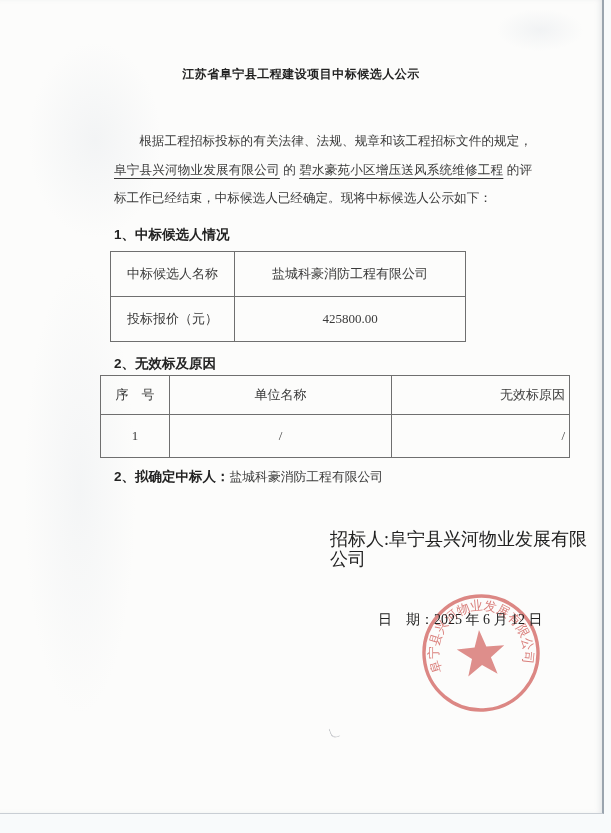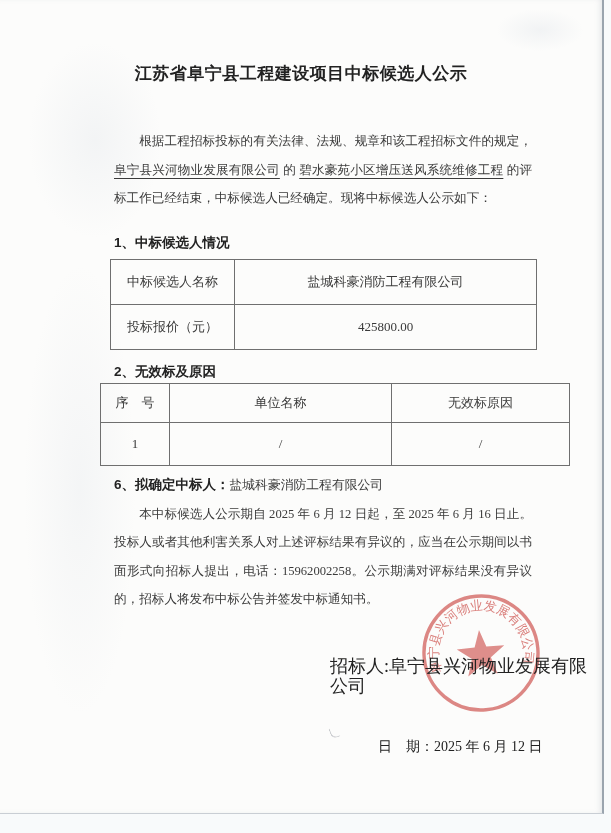--- a/index.html
+++ b/index.html
@@ -29,21 +29,21 @@
     border-right:2px solid #9aa4ae;
     border-bottom:1px solid #c9ced4;
     box-shadow:inset -4px 0 6px -3px rgba(140,150,165,.25);
   }
   .title{
     margin:0;
     padding-top:62px;
     text-align:center;
     font-family:"Liberation Sans","DejaVu Sans",sans-serif;
     font-weight:700;
-    font-size:17px;
+    font-size:12px;
     letter-spacing:.5px;
     color:var(--ink-dark);
     line-height:24px;
   }
   .para{
     margin:0 64px 0 114px;
     width:418px;
     font-size:12.6px;
     line-height:28.5px;
     text-align:justify;
@@ -57,21 +57,21 @@
     text-decoration-thickness:1px;
   }
   .heading{
     margin:0 0 0 114px;
     font-family:"Liberation Sans","DejaVu Sans",sans-serif;
     font-weight:700;
     font-size:13.5px;
     line-height:19px;
     color:var(--ink-dark);
   }
-  .heading-1{margin-top:20px;}
+  .heading-1{margin-top:12px;}
   .heading-2{margin-top:12px;}
   .heading-3{margin-top:9px;}
   .heading-3 .winner{
     font-family:"Liberation Serif","DejaVu Serif",serif;
     font-weight:400;
     font-size:12.8px;
     color:var(--ink);
   }
   table{
     border-collapse:collapse;
@@ -81,33 +81,33 @@
   }
   td{
     border:1px solid var(--border);
     text-align:center;
     vertical-align:middle;
     padding:0 4px;
     overflow:hidden;
   }
   .table-candidate{
     margin:7px 0 0 110px;
-    width:427px;
+    width:356px;
   }
   .table-candidate td{height:44px;}
   .table-candidate .col-label{width:115px;}
   .table-invalid{
     margin:2px 0 0 100px;
     width:442px;
   }
   .table-invalid .row-head td{height:38px;}
   .table-invalid .row-data td{height:42px;}
   .table-invalid .col-no{width:60px;}
   .table-invalid .col-name{width:213px;}
-  .table-invalid .col-reason{width:169px;}
+  .table-invalid .col-reason{width:169px;text-align:right;}
   .para-closing{margin-top:5px;}
   .tenderer-line{
     margin:42px 0 0 330px;
     font-size:18px;
     line-height:20px;
     color:var(--ink-dark);
     position:relative;
     z-index:3;
   }
   .date-line{
@@ -172,23 +172,22 @@
           <td class="col-reason">无效标原因</td>
         </tr>
         <tr class="row-data">
           <td class="col-no">1</td>
           <td class="col-name">/</td>
           <td class="col-reason">/</td>
         </tr>
       </tbody>
     </table>
 
-    <div class="heading heading-3"><span>6、拟确定中标人：</span><span class="winner">盐城科豪消防工程有限公司</span></div>
-
-    <p class="para indent para-closing">本中标候选人公示期自 2025 年 6 月 12 日起，至 2025 年 6 月 16 日止。投标人或者其他利害关系人对上述评标结果有异议的，应当在公示期间以书面形式向招标人提出，电话：15962002258。公示期满对评标结果没有异议的，招标人将发布中标公告并签发中标通知书。</p>
+    <div class="heading heading-3"><span>2、拟确定中标人：</span><span class="winner">盐城科豪消防工程有限公司</span></div>
+
 
     <div class="tenderer-line">招标人:阜宁县兴河物业发展有限公司</div>
 
     <div class="date-line">日　期：2025 年 6 月 12 日</div>
 
     <svg class="seal" viewBox="0 0 130 130" aria-hidden="true">
       <defs>
         <path id="sealArc" d="M 24.6 79.7 A 43 43 0 1 1 105.4 79.7" fill="none"></path>
       </defs>
       <circle cx="65" cy="65" r="57" fill="none" style="stroke:var(--seal-color);" stroke-width="3.4" opacity="0.85"></circle>

